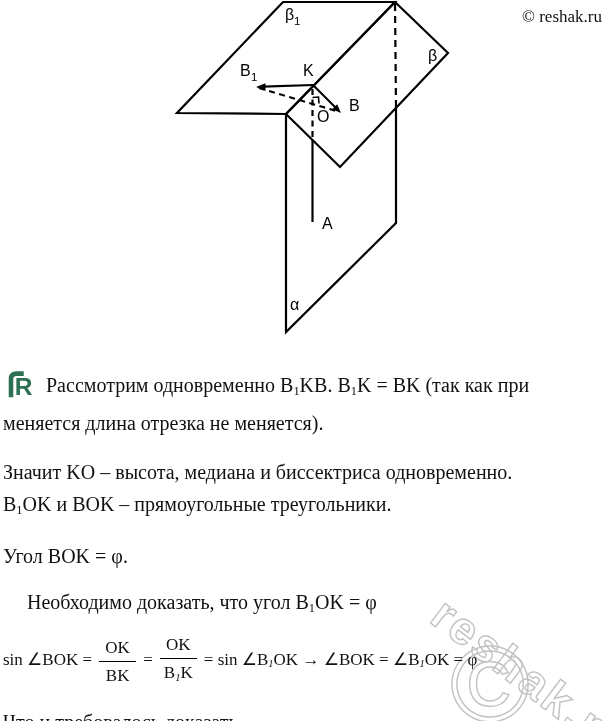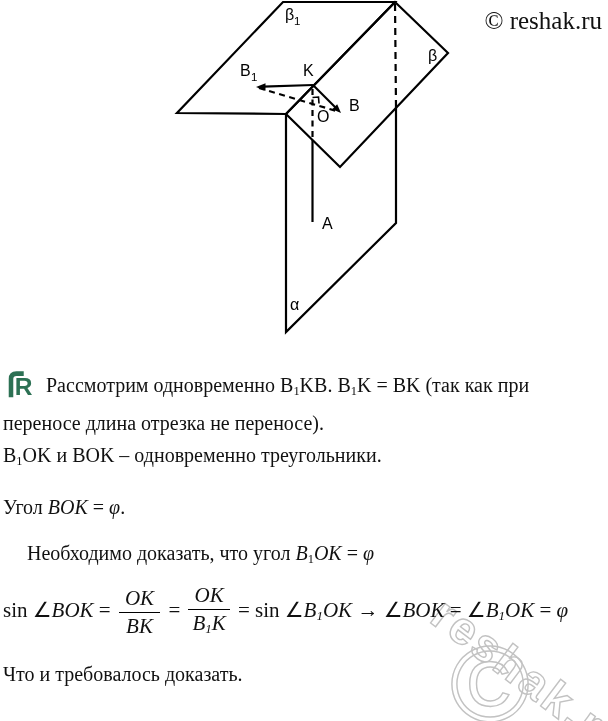--- a/index.html
+++ b/index.html
@@ -1,37 +1,37 @@
 <!DOCTYPE html>
 <html><head>
 <meta charset="utf-8">
 <style>
   html,body{margin:0;padding:0;background:#ffffff;}
   body{width:608px;height:721px;overflow:hidden;position:relative;
        font-family:"Liberation Serif",serif;color:#111;}
 
-  .copyright{position:absolute;top:7px;right:6px;font-size:25px;z-index:2;}
+  .copyright{position:absolute;top:7px;right:6px;font-size:17px;z-index:2;}
 
   .diagram{position:absolute;top:0;left:0;z-index:1;}
 
   .content{position:absolute;top:369px;left:3px;right:3px;z-index:1;}
   .content p{margin:0;font-size:20px;line-height:32px;}
   #p2{margin-top:17px;}
   #p3{margin-top:0;}
   #p4{margin-top:14px;}
   #p5{margin-top:14px;margin-left:24px;}
   #p6{margin-top:16px;}
 
   .logo{float:left;width:36px;height:30px;margin:1px 7px 0 0;}
 
   .s-n{}
-  .s-it{font-style:italic;}
+  .s-it{}
   .s-sub{font-size:0.62em;vertical-align:-0.25em;}
 
-  .formula{margin-top:8px;font-size:21px;line-height:30px;white-space:nowrap;}
+  .formula{margin-top:8px;font-size:17px;line-height:30px;white-space:nowrap;}
   .formula .s-sub{font-style:italic;}
   .frac{display:inline-block;text-align:center;vertical-align:middle;line-height:25px;margin:0 3px;}
   .frac .num{display:block;padding:0 6px 1px;border-bottom:1.8px solid #000;}
   .frac .den{display:block;padding-top:1px;}
 
   .watermark{position:absolute;left:388px;top:563px;z-index:0;pointer-events:none;}
 </style>
 </head>
 <body>
 
@@ -82,20 +82,21 @@
     <text x="322" y="229">A</text>
     <text x="290" y="310">α</text>
   </g>
 </svg>
 
 <div class="content">
   <p id="p1">
     <svg class="logo" viewBox="0 0 36 33">
       <path d="M7,30 L7,10 Q7,4 13,4 L21,4" fill="none" stroke="#2d7154" stroke-width="5"></path>
       <text x="11" y="28" font-family="Liberation Sans, sans-serif" font-weight="bold" font-size="27" fill="#2d7154">R</text>
-    </svg><span><span class="s-n">Рассмотрим одновременно B</span><span class="s-sub">1</span><span class="s-n">KB. B</span><span class="s-sub">1</span><span class="s-n">K = BK (так как при</span><br><span class="s-n">переносе длина отрезка не переносе).</span></span>
+    </svg><span><span class="s-n">Рассмотрим одновременно B</span><span class="s-sub">1</span><span class="s-n">KB. B</span><span class="s-sub">1</span><span class="s-n">K = BK (так как при</span><br><span class="s-n">меняется длина отрезка не меняется).</span></span>
   </p>
-  <p id="p3"><span class="s-n">B</span><span class="s-sub">1</span><span class="s-n">OK и BOK – одновременно треугольники.</span></p>
+  <p id="p2"><span class="s-n">Значит KO – высота, медиана и биссектриса одновременно.</span></p>
+  <p id="p3"><span class="s-n">B</span><span class="s-sub">1</span><span class="s-n">OK и BOK – прямоугольные треугольники.</span></p>
   <p id="p4"><span class="s-n">Угол </span><span class="s-it">BOK</span><span class="s-n"> = </span><span class="s-it">φ</span><span class="s-n">.</span></p>
   <p id="p5"><span class="s-n">Необходимо доказать, что угол </span><span class="s-it">B</span><span class="s-sub">1</span><span class="s-it">OK</span><span class="s-n"> = </span><span class="s-it">φ</span></p>
   <div class="formula"><span class="s-n">sin ∠</span><span class="s-it">BOK</span><span class="s-n"> = </span><span class="frac"><span class="num"><span class="s-it">OK</span></span><span class="den"><span class="s-it">BK</span></span></span><span class="s-n"> = </span><span class="frac"><span class="num"><span class="s-it">OK</span></span><span class="den"><span class="s-it">B</span><span class="s-sub">1</span><span class="s-it">K</span></span></span><span class="s-n"> = sin ∠</span><span class="s-it">B</span><span class="s-sub">1</span><span class="s-it">OK</span><span class="s-n"> → ∠</span><span class="s-it">BOK</span><span class="s-n"> = ∠</span><span class="s-it">B</span><span class="s-sub">1</span><span class="s-it">OK</span><span class="s-n"> = </span><span class="s-it">φ</span></div>
   <p id="p6"><span class="s-n">Что и требовалось доказать.</span></p>
 </div>
 
 </body></html>

